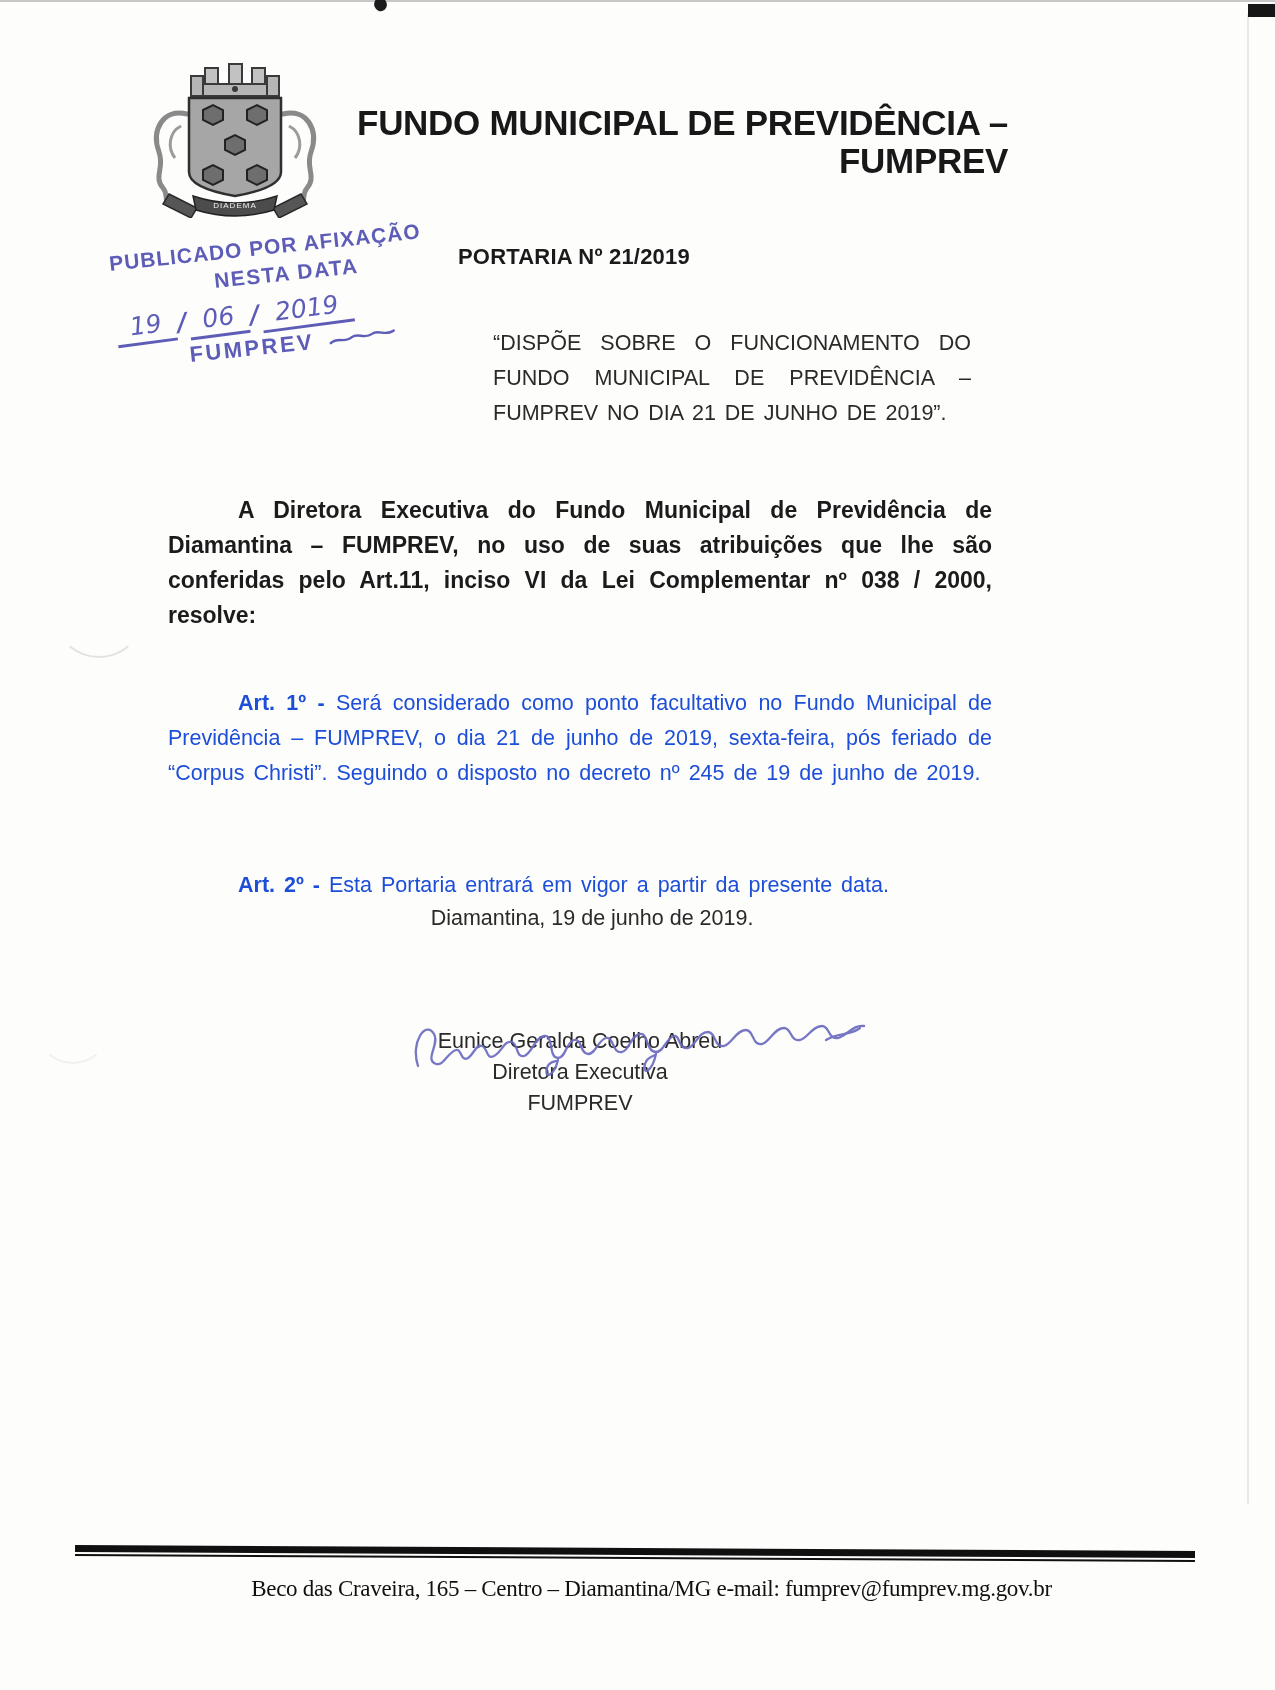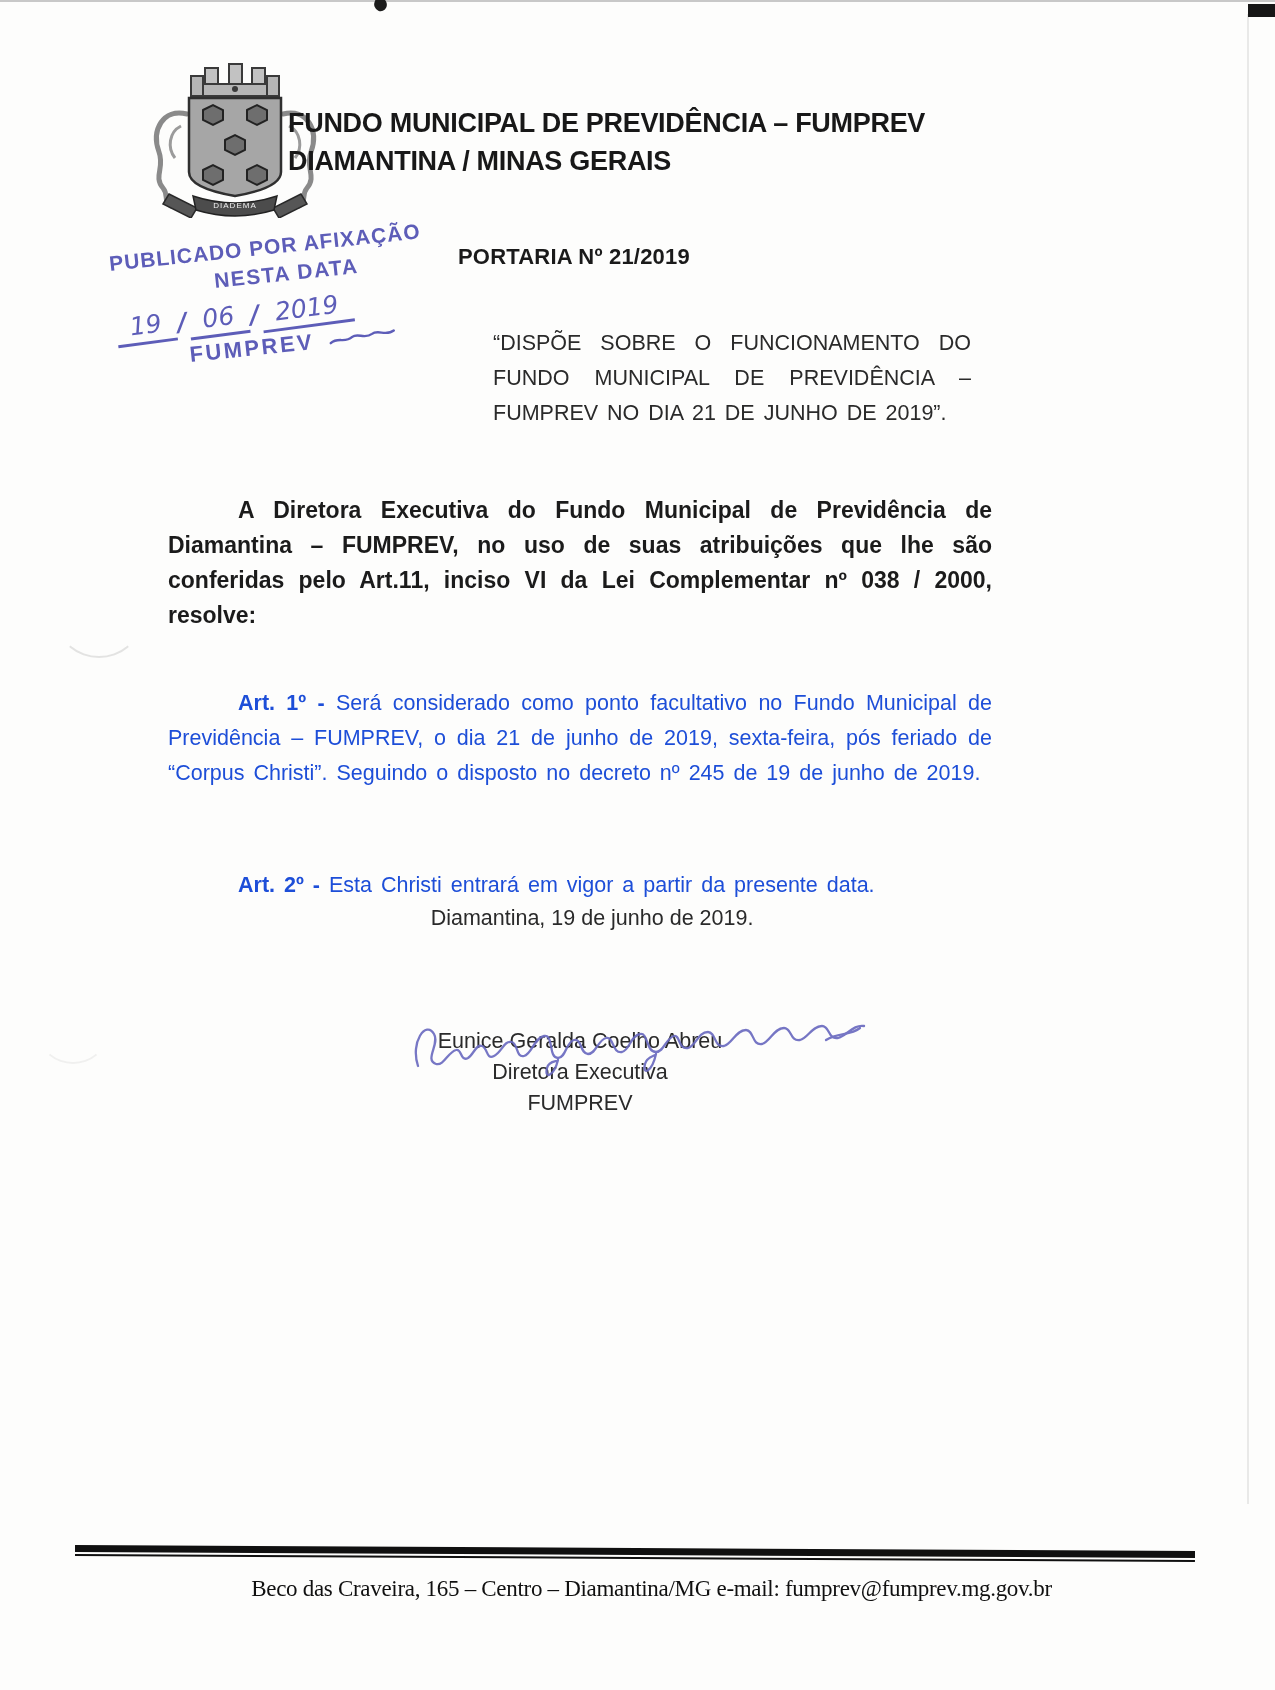--- a/index.html
+++ b/index.html
@@ -15,22 +15,22 @@
   .corner-mark{position:absolute;top:4px;right:0;width:27px;height:13px;background:#161616;}
   .edge-line{position:absolute;top:14px;right:26px;width:2px;height:1490px;background:rgba(60,60,60,.10);}
   .arc{position:absolute;border:2px solid rgba(110,110,110,.18);
     border-top-color:transparent;border-left-color:transparent;border-right-color:transparent;
     border-radius:50%;}
   .arc1{left:58px;top:588px;width:78px;height:66px;}
   .arc2{left:40px;top:1008px;width:62px;height:52px;opacity:.5;}
 
   
   .crest{position:absolute;left:145px;top:56px;width:180px;height:162px;}
-  .header-text{position:absolute;left:288px;top:104px;width:720px;text-align:left;
-    font-weight:bold;font-size:27px;line-height:38px;letter-spacing:-0.3px;color:#181818;}
+  .header-text{position:absolute;left:288px;top:104px;width:720px;text-align:right;
+    font-weight:bold;font-size:35px;line-height:38px;letter-spacing:-0.3px;color:#181818;}
 
   
   .stamp{position:absolute;left:108px;top:252px;width:350px;color:#5d5db8;
     transform:rotate(-6deg);transform-origin:left top;}
   .stamp-line1{font-size:21px;font-weight:bold;letter-spacing:1px;white-space:nowrap;}
   .stamp-line2{font-size:21px;font-weight:bold;letter-spacing:1.5px;text-align:center;margin-top:4px;}
   .stamp-date{display:flex;align-items:flex-end;margin-top:10px;font-size:25px;font-style:italic;
     font-family:"DejaVu Sans",sans-serif;}
   .d-seg{border-bottom:3px solid #5d5db8;padding:0 14px 2px 14px;transform:rotate(-1.5deg);}
   .d-slash{padding:0 2px 4px 2px;font-weight:bold;}
@@ -106,21 +106,20 @@
 
     <polygon points="24,138 52,152 46,162 18,148" fill="#565656" stroke="#2a2a2a" stroke-width="1.5"></polygon>
     <polygon points="156,138 128,152 134,162 162,148" fill="#565656" stroke="#2a2a2a" stroke-width="1.5"></polygon>
 
     <path d="M48 140 Q90 154 132 140 L129 154 Q90 166 51 154 Z" fill="#4c4c4c" stroke="#222" stroke-width="1.5"></path>
     <text x="90" y="152" text-anchor="middle" font-size="8" fill="#efefef" font-family="Liberation Sans, sans-serif" letter-spacing="1">DIADEMA</text>
   </svg>
 
   <div class="header-text">
     <div>FUNDO MUNICIPAL DE PREVIDÊNCIA – FUMPREV</div>
-    <div>DIAMANTINA / MINAS GERAIS</div>
   </div>
 
   <div class="stamp">
     <div class="stamp-line1">PUBLICADO POR AFIXAÇÃO</div>
     <div class="stamp-line2">NESTA DATA</div>
     <div class="stamp-date">
       <span class="d-seg">19</span>
       <span class="d-slash">/</span>
       <span class="d-seg">06</span>
       <span class="d-slash">/</span>
@@ -137,21 +136,21 @@
   <div class="doc-title">PORTARIA Nº 21/2019</div>
 
   <div class="doc-summary">“DISPÕE SOBRE O FUNCIONAMENTO DO FUNDO MUNICIPAL DE PREVIDÊNCIA – FUMPREV NO DIA 21 DE JUNHO DE 2019”.</div>
 
   <p class="preamble">A Diretora Executiva do Fundo Municipal de Previdência de Diamantina – FUMPREV, no uso de suas atribuições que lhe são conferidas pelo Art.11, inciso VI da Lei Complementar nº 038 / 2000, resolve:</p>
 
   <p class="article article-1"><strong>Art. 1º -</strong>
     <span>Será considerado como ponto facultativo no Fundo Municipal de Previdência – FUMPREV, o dia 21 de junho de 2019, sexta-feira, pós feriado de “Corpus Christi”. Seguindo o disposto no decreto nº 245 de 19 de junho de 2019.</span></p>
 
   <p class="article article-2"><strong>Art. 2º -</strong>
-    <span>Esta Christi entrará em vigor a partir da presente data.</span></p>
+    <span>Esta Portaria entrará em vigor a partir da presente data.</span></p>
 
   <div class="dateline">Diamantina, 19 de junho de 2019.</div>
 
   <div class="sig-block">
     <svg class="sig-script" viewBox="0 0 470 74">
       <g fill="none" stroke="#6b6bc0" stroke-width="2.3" stroke-linecap="round" opacity="0.92">
         <path d="M10 56 C2 32 18 10 26 24 C32 34 16 50 28 54 C36 56 40 42 48 40 C54 38 52 52 60 48 C66 44 68 34 74 36 C80 38 78 50 86 46 C94 42 96 30 104 32 C110 34 108 48 116 46 C124 44 126 28 136 26 C146 24 140 48 150 48 C158 48 158 32 166 30 C174 28 172 44 180 44 C188 44 190 30 198 28 C206 26 204 44 214 42 C222 40 222 26 232 24 C240 22 238 42 248 42 C256 42 258 28 266 26 C272 24 270 40 280 38 C288 36 290 22 300 22 C308 22 306 38 316 36 C324 34 328 20 338 20 C346 20 344 36 354 34 C362 32 366 18 376 18 C384 18 382 32 392 30 C400 28 404 16 414 16 C422 16 420 30 430 28 C438 26 446 14 456 16"></path>
         <path d="M150 50 C146 66 136 70 139 58 C141 50 150 52 150 50"></path>
         <path d="M248 44 C244 62 234 66 237 54 C239 46 248 46 248 44"></path>
         <path d="M418 30 C430 22 442 26 452 18"></path>

